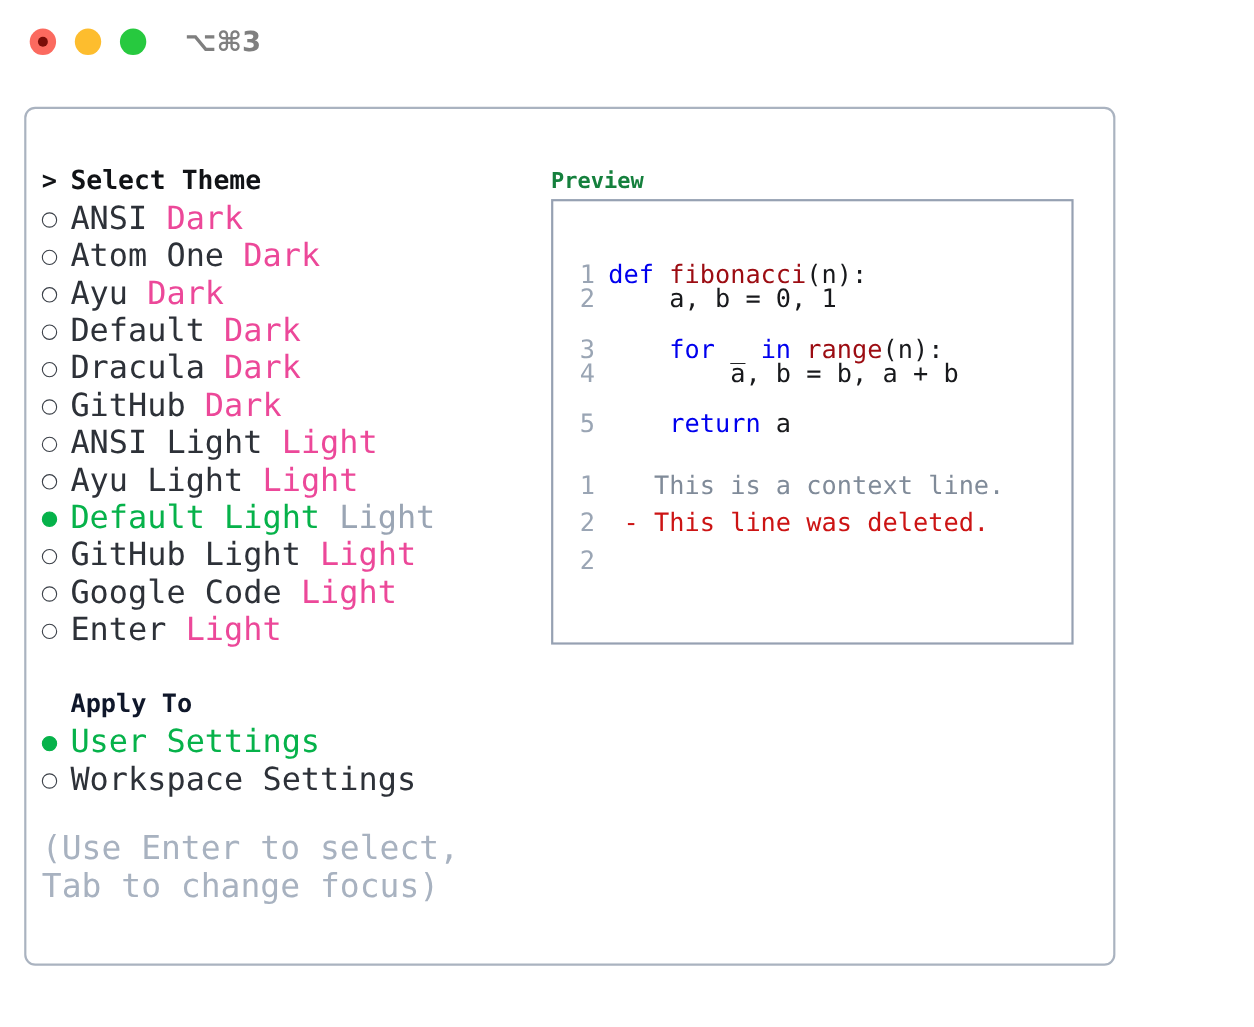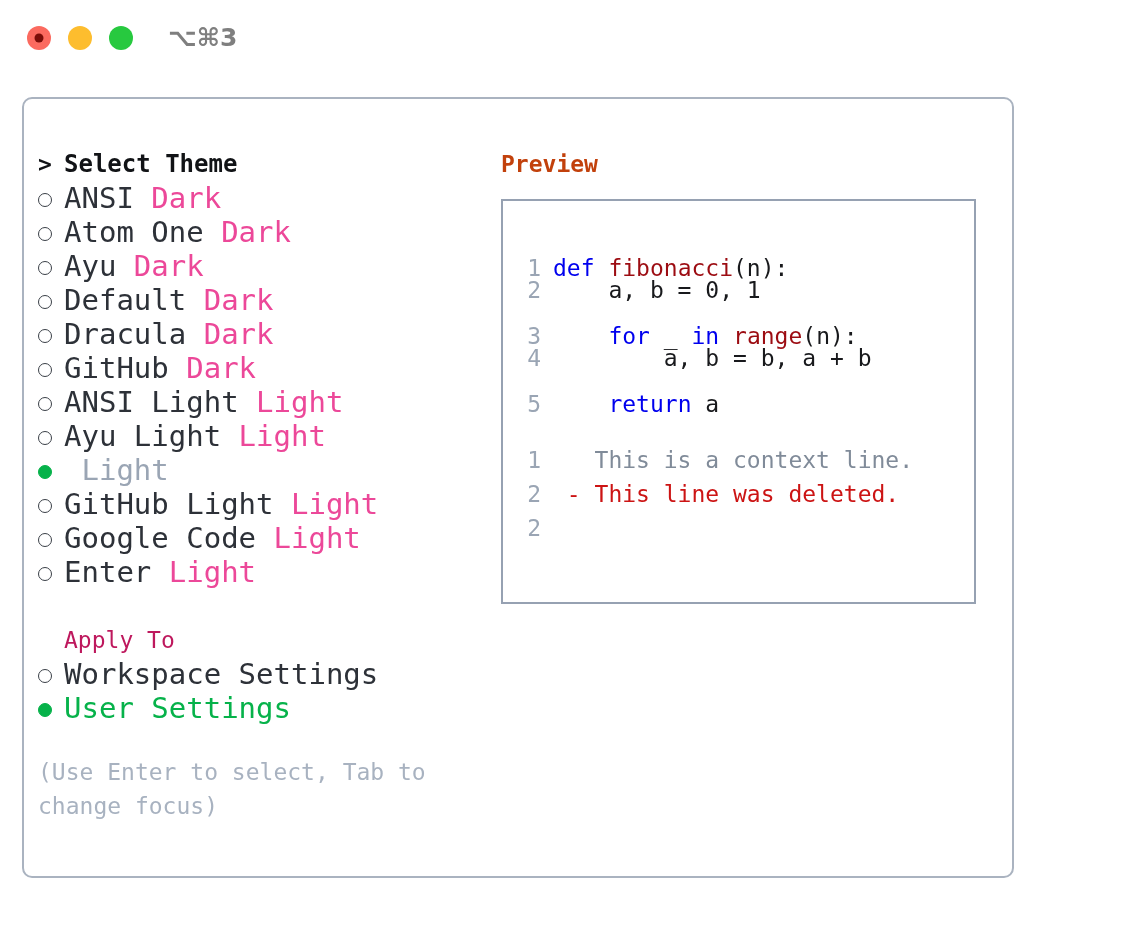--- a/index.html
+++ b/index.html
@@ -138,50 +138,49 @@
   }
 
   .label       { color: #2d3138; }
   .label.sel   { color: #06b24a; }
   .tag         { color: #ec4899; }
   .tag.sel     { color: #9aa5b4; }
 
   .spacer { height: 34px; }
 
   .section-head {
-    font-weight: 400;
-    color: #be185d;
+    font-weight: 700;
+    color: #0f172a;
     font-size: 23px;
     line-height: 34px;
     height: 34px;
     padding-left: 26px;
     white-space: pre;
   }
 
   .hint {
     margin-top: 30px;
     color: #a8b2c0;
-    font-size: 23px;
+    font-size: 30px;
     line-height: 34px;
     width: 400px;
   }
 
   
   .right-col {
     position: absolute;
     left: 477px;
     top: 48px;
     width: 500px;
   }
   .preview-title {
-    font-size: 23px;
-    font-weight: 700;
-    color: #c2410c;
-    line-height: 34px;
-    margin-bottom: 18px;
+    font-size: 20px;
+    font-weight: 700;
+    color: #15803d;
+    line-height: 34px;
     white-space: pre;
   }
   .preview-box {
     width: 475px;
     height: 405px;
     border: 2px solid #96a1b2;
     box-sizing: border-box;
     background: #ffffff;
     padding: 38px 0 0 10px;
   }
@@ -235,33 +234,33 @@
 
       <div id="theme-items">
           <div class="row"><span class="marker"><span class="bullet-dot bullet-open"></span></span><span class="label">ANSI</span><span> </span><span class="tag">Dark</span></div>
           <div class="row"><span class="marker"><span class="bullet-dot bullet-open"></span></span><span class="label">Atom One</span><span> </span><span class="tag">Dark</span></div>
           <div class="row"><span class="marker"><span class="bullet-dot bullet-open"></span></span><span class="label">Ayu</span><span> </span><span class="tag">Dark</span></div>
           <div class="row"><span class="marker"><span class="bullet-dot bullet-open"></span></span><span class="label">Default</span><span> </span><span class="tag">Dark</span></div>
           <div class="row"><span class="marker"><span class="bullet-dot bullet-open"></span></span><span class="label">Dracula</span><span> </span><span class="tag">Dark</span></div>
           <div class="row"><span class="marker"><span class="bullet-dot bullet-open"></span></span><span class="label">GitHub</span><span> </span><span class="tag">Dark</span></div>
           <div class="row"><span class="marker"><span class="bullet-dot bullet-open"></span></span><span class="label">ANSI Light</span><span> </span><span class="tag">Light</span></div>
           <div class="row"><span class="marker"><span class="bullet-dot bullet-open"></span></span><span class="label">Ayu Light</span><span> </span><span class="tag">Light</span></div>
-          <div class="row"><span class="marker"><span class="bullet-dot bullet-filled"></span></span><span> </span><span class="tag sel">Light</span></div>
+          <div class="row"><span class="marker"><span class="bullet-dot bullet-filled"></span></span><span class="label sel">Default Light</span><span> </span><span class="tag sel">Light</span></div>
           <div class="row"><span class="marker"><span class="bullet-dot bullet-open"></span></span><span class="label">GitHub Light</span><span> </span><span class="tag">Light</span></div>
           <div class="row"><span class="marker"><span class="bullet-dot bullet-open"></span></span><span class="label">Google Code</span><span> </span><span class="tag">Light</span></div>
           <div class="row"><span class="marker"><span class="bullet-dot bullet-open"></span></span><span class="label">Enter</span><span> </span><span class="tag">Light</span></div>
         </div>
 
       <div class="spacer"></div>
 
       <div class="section-head">Apply To</div>
 
       <div id="apply-items">
+          <div class="row"><span class="marker"><span class="bullet-dot bullet-filled"></span></span><span class="label sel">User Settings</span></div>
           <div class="row"><span class="marker"><span class="bullet-dot bullet-open"></span></span><span class="label">Workspace Settings</span></div>
-          <div class="row"><span class="marker"><span class="bullet-dot bullet-filled"></span></span><span class="label sel">User Settings</span></div>
         </div>
 
       <div class="hint">(Use Enter to select, Tab to change focus)</div>
     </div>
 
     <div class="right-col">
       <div class="preview-title">Preview</div>
       <div class="preview-box">
         <div id="code-block">
             <div class="code-line"><span class="lineno">1</span><span class="tok-kw">def </span><span class="tok-fn">fibonacci</span><span class="tok-pln">(n):</span></div>

